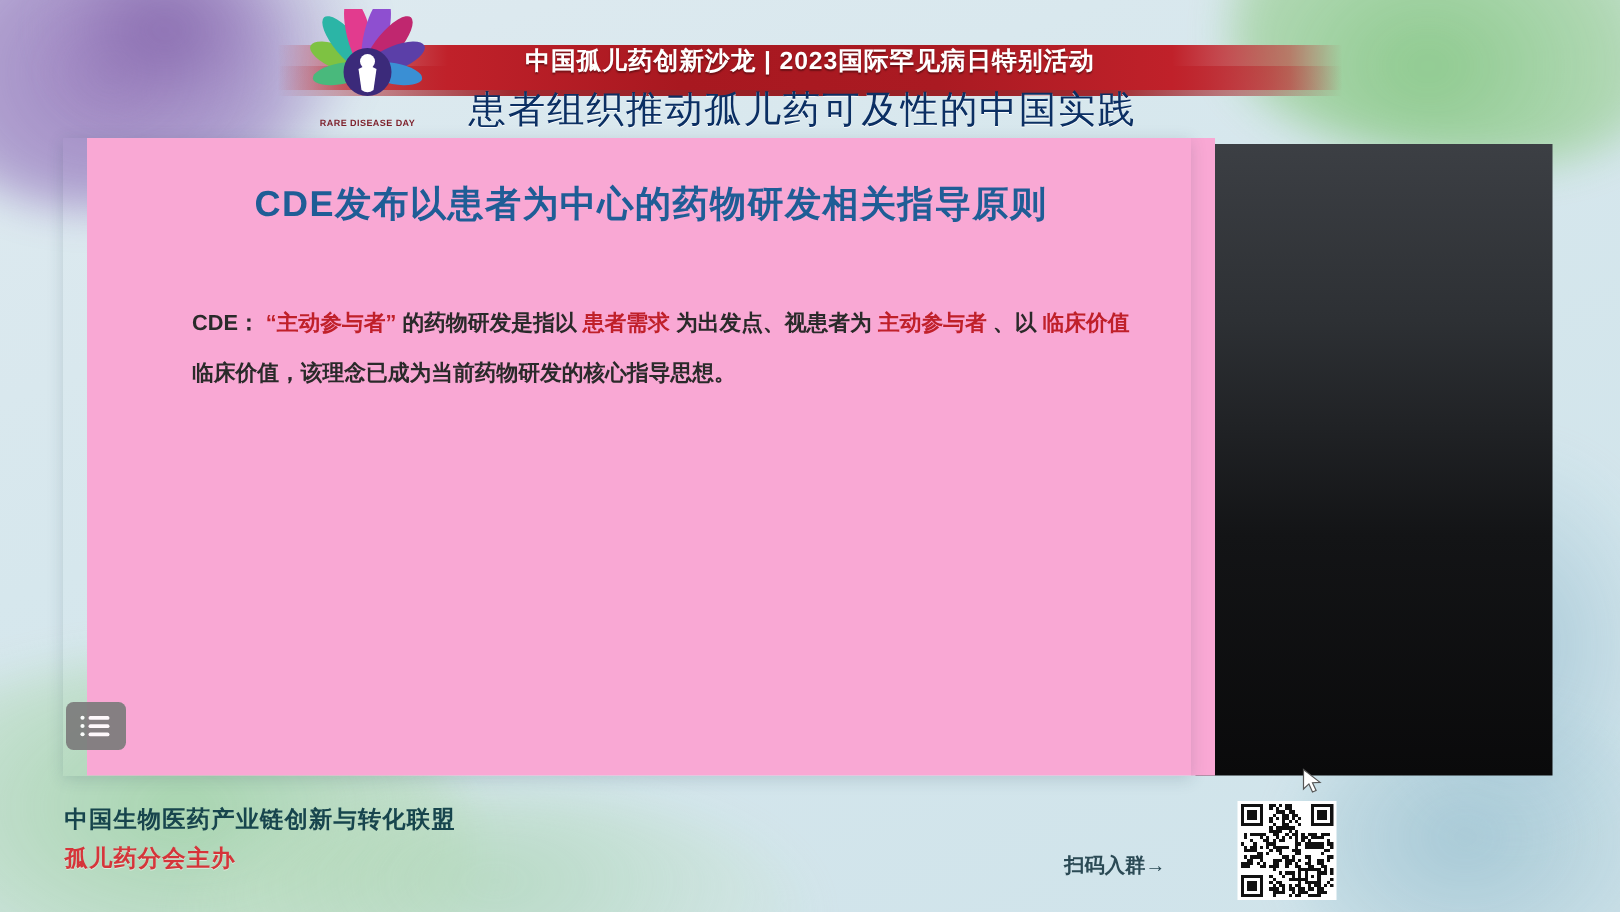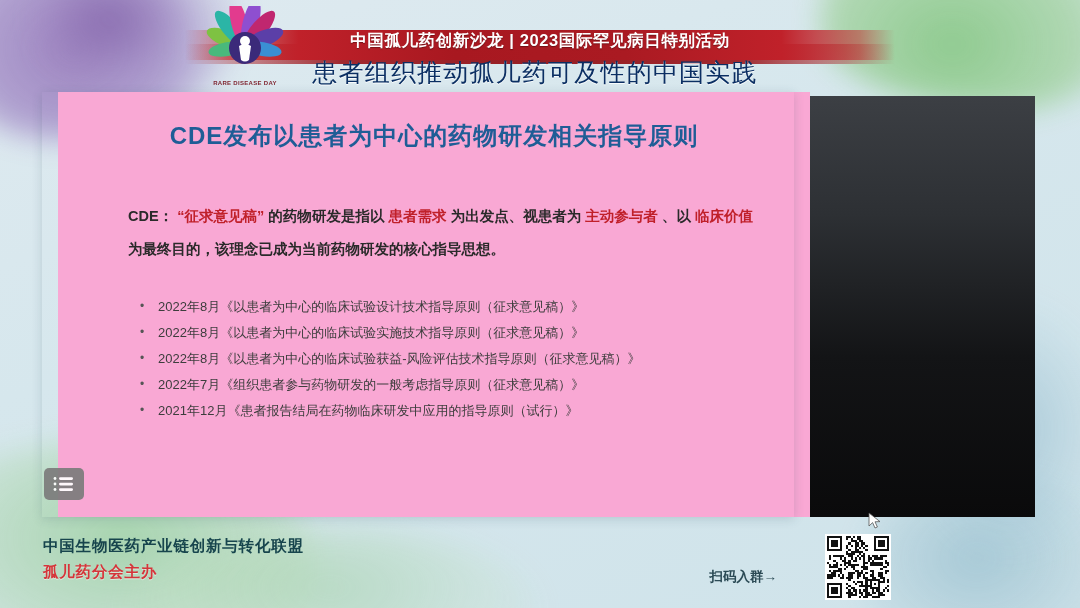--- a/index.html
+++ b/index.html
@@ -223,37 +223,30 @@
 
   <div class="dark-panel">
     
   </div>
 
   <div class="slide">
     <div class="slide-title">CDE发布以患者为中心的药物研发相关指导原则</div>
 
     <div class="para">
       <span>CDE：</span>
-      <span class="hl">“征求意见稿”</span>
+      <span class="hl">“主动参与者”</span>
       <span>的药物研发是指以</span>
       <span class="hl">患者需求</span>
       <span>为出发点、视患者为</span>
       <span class="hl">主动参与者</span>
       <span>、以</span>
       <span class="hl">临床价值</span>
-      <span>为最终目的，该理念已成为当前药物研发的核心指导思想。</span>
-    </div>
-
-    <ul class="bullets">
-      <li>2022年8月《以患者为中心的临床试验设计技术指导原则（征求意见稿）》</li>
-      <li>2022年8月《以患者为中心的临床试验实施技术指导原则（征求意见稿）》</li>
-      <li>2022年8月《以患者为中心的临床试验获益-风险评估技术指导原则（征求意见稿）》</li>
-      <li>2022年7月《组织患者参与药物研发的一般考虑指导原则（征求意见稿）》</li>
-      <li>2021年12月《患者报告结局在药物临床研发中应用的指导原则（试行）》</li>
-    </ul>
+      <span>临床价值，该理念已成为当前药物研发的核心指导思想。</span>
+    </div>
+
   </div>
   <div class="slide-shadow"></div>
 
   <div class="list-chip">
     <svg width="22" height="16" viewBox="0 0 22 16">
       <circle cx="2" cy="2.5" r="1.4" fill="#ffffff"></circle>
       <rect x="6" y="1.3" width="14" height="2.6" rx="1.3" fill="#ffffff"></rect>
       <circle cx="2" cy="8" r="1.4" fill="#ffffff"></circle>
       <rect x="6" y="6.8" width="14" height="2.6" rx="1.3" fill="#ffffff"></rect>
       <circle cx="2" cy="13.5" r="1.4" fill="#ffffff"></circle>

